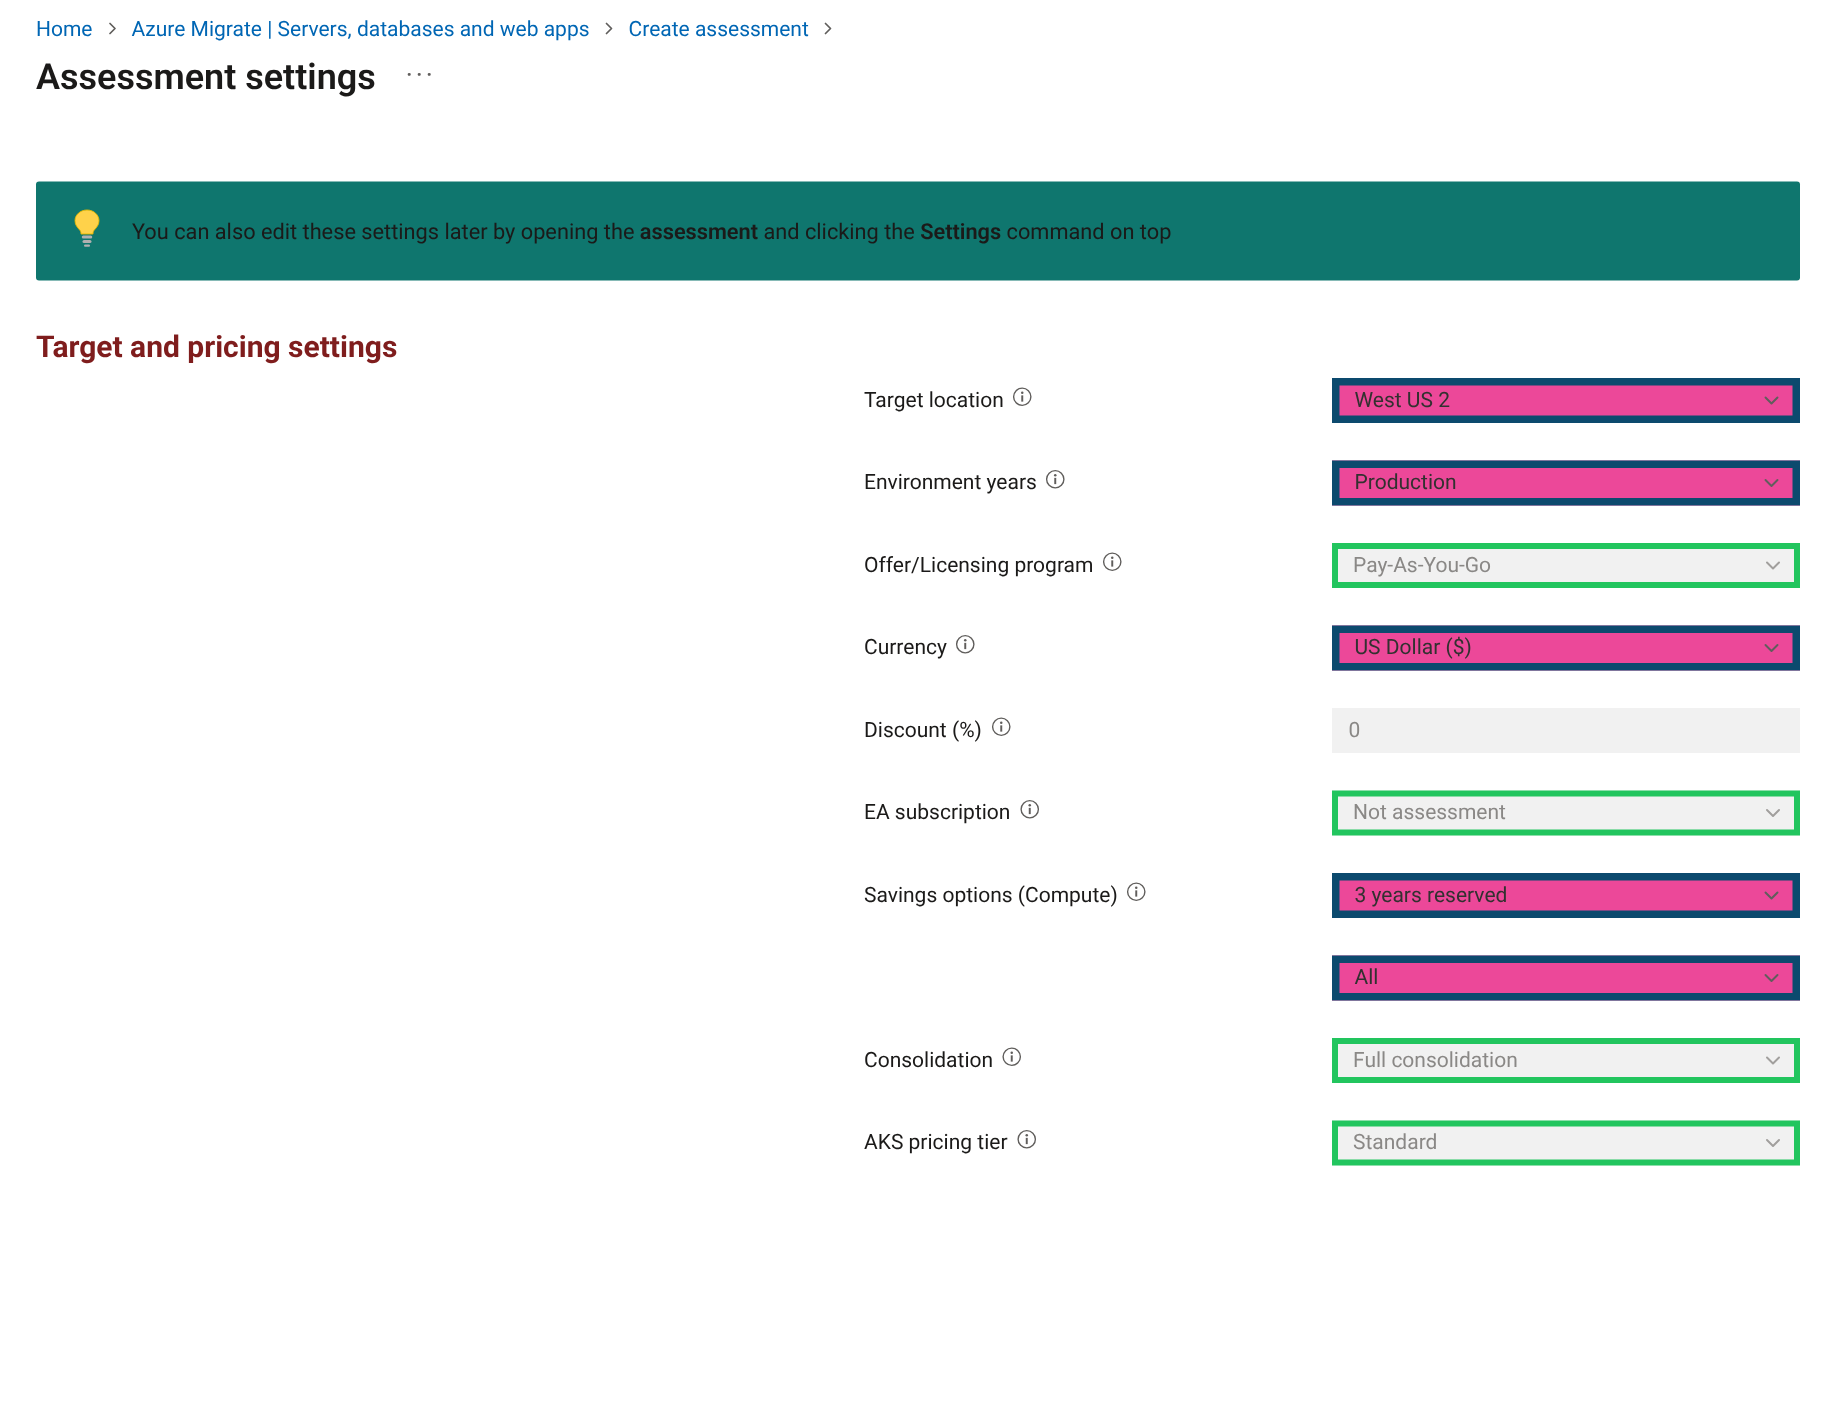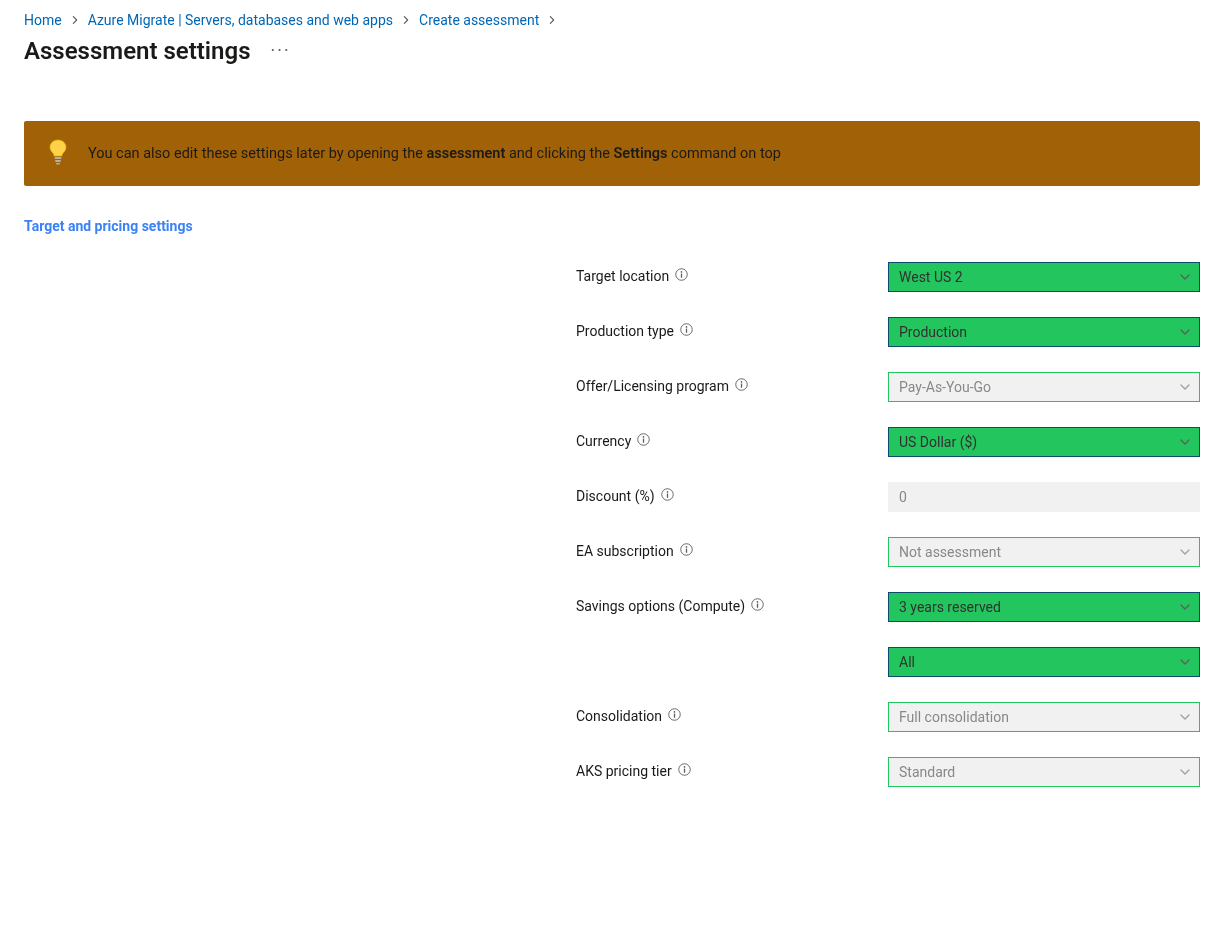--- a/index.html
+++ b/index.html
@@ -49,21 +49,21 @@
     .more-btn {
       color: #605e5c;
       font-size: 18px;
       letter-spacing: 2px;
       cursor: pointer;
       padding: 4px;
     }
 
     
     .info-bar {
-      background: #a16207;
+      background: #0f766e;
       padding: 18px 24px;
       display: flex;
       align-items: center;
       gap: 20px;
       margin-bottom: 32px;
       border-radius: 2px;
     }
     .info-bar .bulb svg {
       width: 20px;
       height: 26px;
@@ -71,24 +71,24 @@
     .info-bar .text {
       font-size: 14.5px;
       color: #1b1a19;
     }
     .info-bar .text b {
       font-weight: 600;
     }
 
     
     .section-heading {
-      font-size: 14px;
+      font-size: 20px;
       font-weight: 700;
-      color: #3b82f6;
-      margin-bottom: 28px;
+      color: #7f1d1d;
+      margin-bottom: 9px;
     }
 
     
     .form-rows {
       display: flex;
       flex-direction: column;
       align-items: flex-end;
     }
     .form-row {
       display: flex;
@@ -110,31 +110,31 @@
     }
     .control-col {
       width: 312px;
     }
 
     
     .select {
       position: relative;
       width: 100%;
       height: 30px;
-      border: 1px solid #0c4a6e;
-      background: #22c55e;
+      border: 5px solid #0c4a6e;
+      background: #ec4899;
       display: flex;
       align-items: center;
       padding: 0 10px;
       font-size: 14px;
       cursor: pointer;
     }
     .select.disabled {
       background: #f1f1f1;
-      border: 1px solid #22c55e;
+      border: 4px solid #22c55e;
       color: #8a8886;
       cursor: default;
     }
     .select .chev {
       position: absolute;
       right: 8px;
       top: 50%;
       transform: translateY(-50%);
       display: flex;
     }
@@ -230,21 +230,21 @@
             <svg viewBox="0 0 12 12" fill="none">
               <path d="M2 4 L6 8 L10 4" stroke-width="1.3" stroke-linecap="round" stroke-linejoin="round"></path>
             </svg>
           </span>
       </div>
     </div>
   </div>
 
   <div class="form-row">
     <div class="label-col">
-      <span>Production type</span>
+      <span>Environment years</span>
       <span class="info-icon">
         <svg viewBox="0 0 14 14">
             <circle cx="7" cy="7" r="6.2" fill="none" stroke="#605e5c" stroke-width="1"></circle>
             <circle cx="7" cy="4.2" r="0.9" fill="#605e5c"></circle>
             <rect x="6.3" y="6" width="1.4" height="4.5" fill="#605e5c"></rect>
           </svg>
       </span>
     </div>
     <div class="control-col">
       <div class="select">

